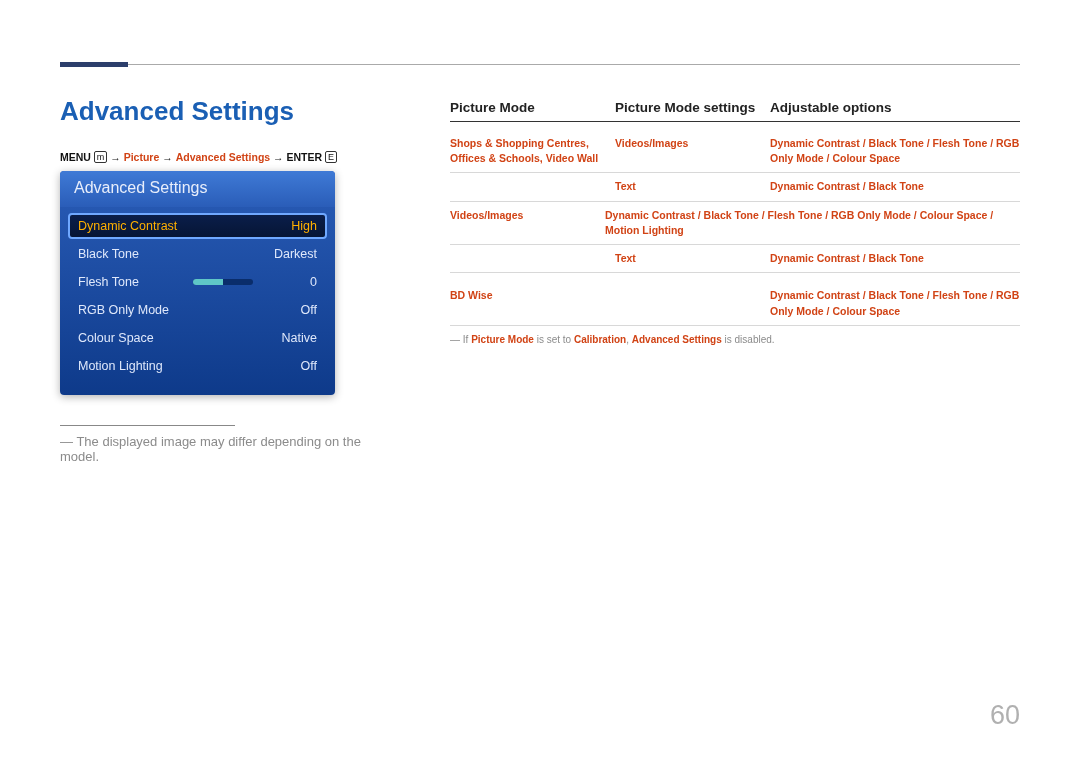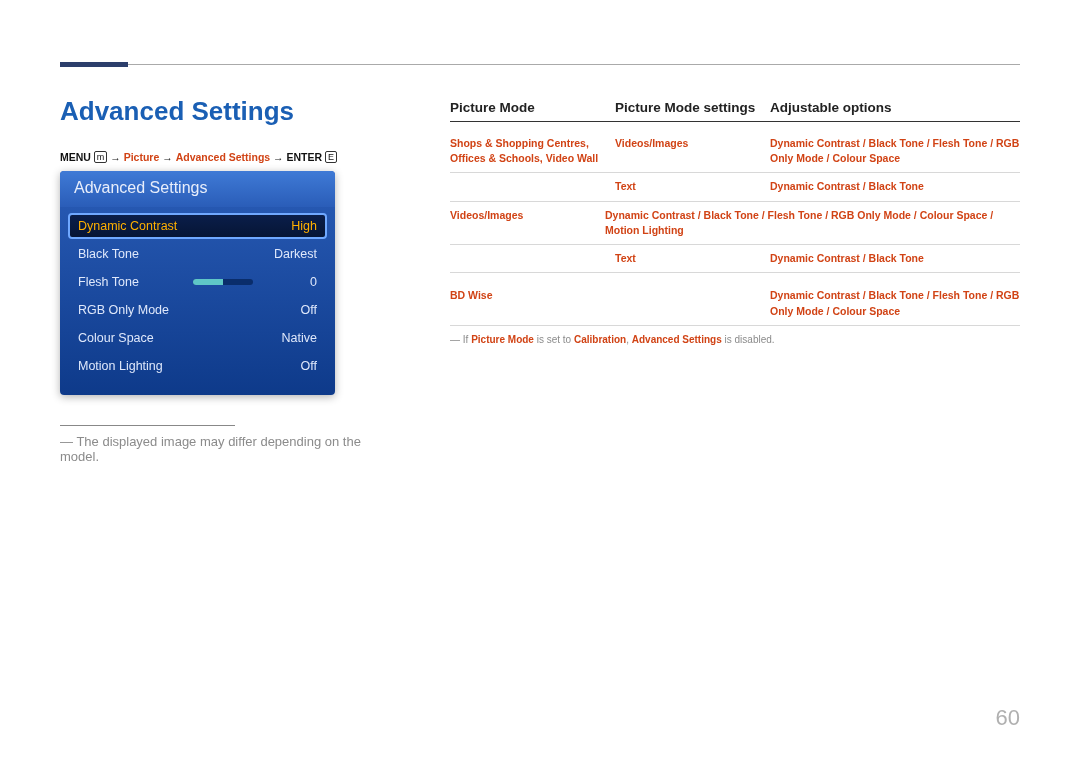--- a/index.html
+++ b/index.html
@@ -166,21 +166,21 @@
     font-size: 10px;
     color: #8b8b8b;
     margin-top: 8px;
   }
   .note-below .hl { color: #d14315; font-weight: 600; }
 
   .page-num {
     position: absolute;
     right: 60px;
     bottom: 32px;
-    font-size: 22px;
+    font-size: 27px;
     color: #b0b0b0;
     font-weight: 300;
   }
 </style>
 </head>
 <body>
 
 <div class="page">
   <div class="top-rule"></div>
 

